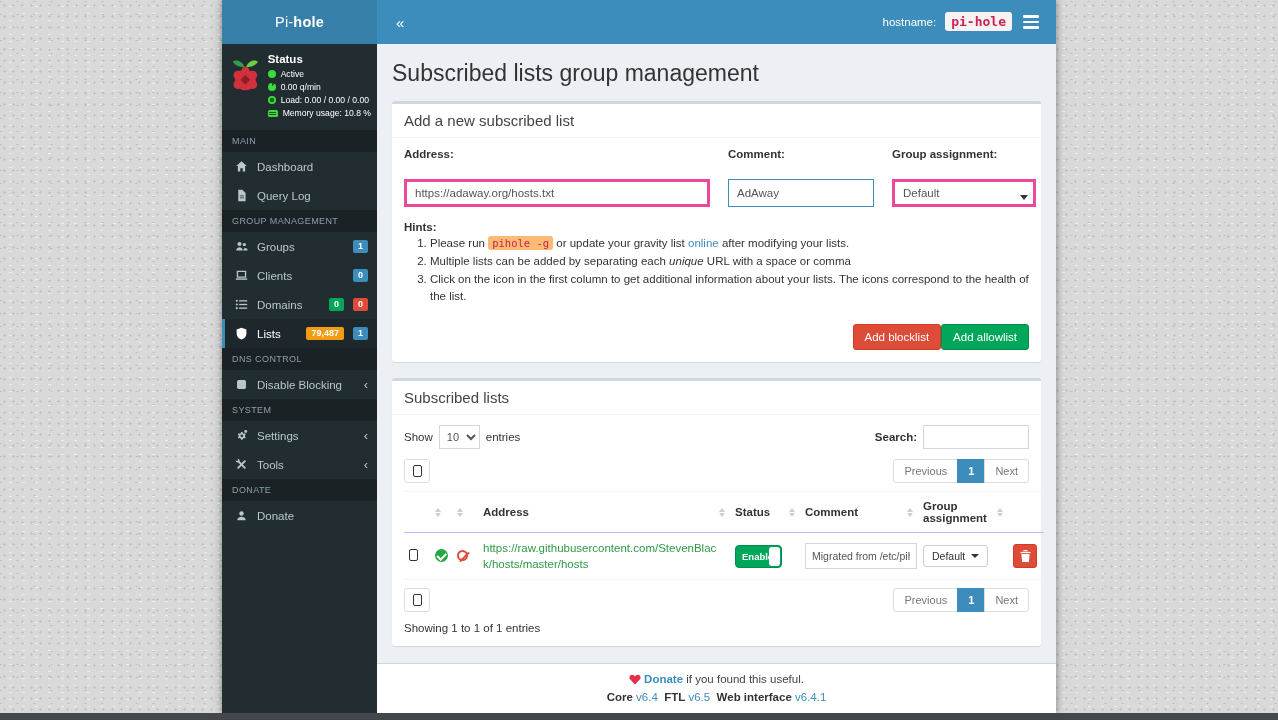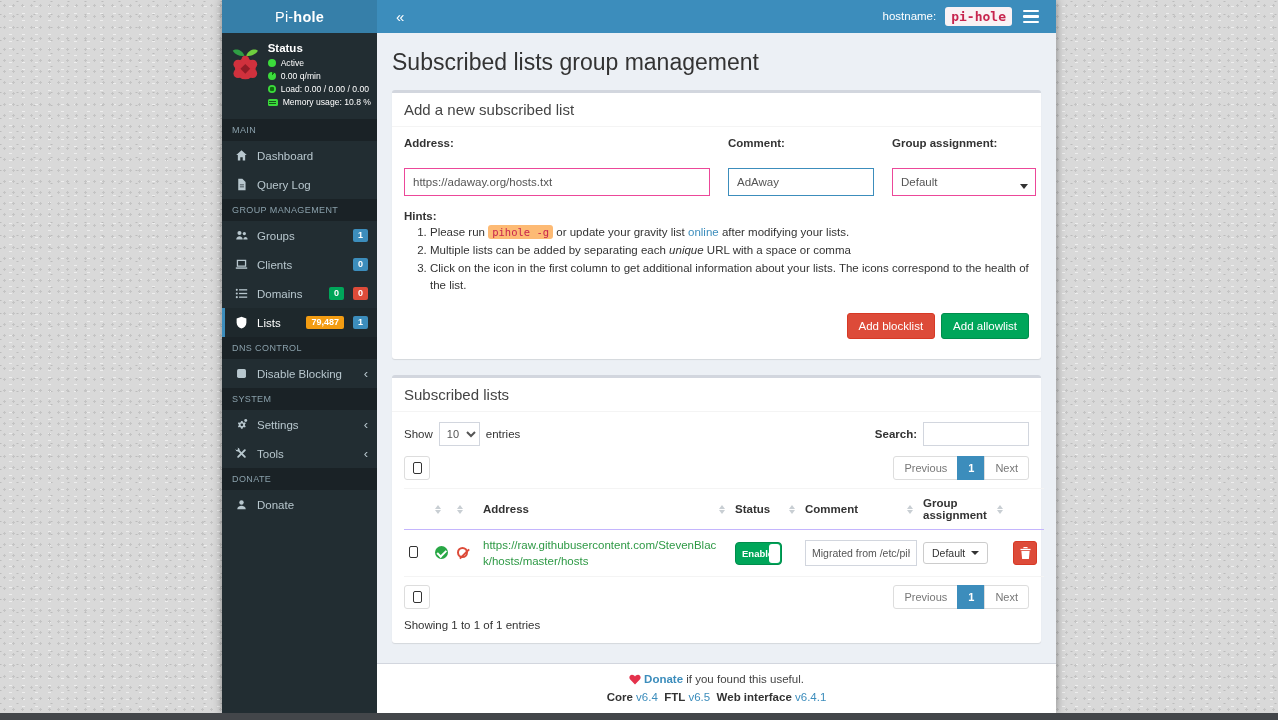--- a/index.html
+++ b/index.html
@@ -15,21 +15,21 @@
     background-position:0 0, 4px 3px, 9px 8px;
     position:relative;
     color:#333;
   }
   .taskbar-strip{position:absolute;left:0;right:0;top:713px;height:7px;background:#43464a;}
 
   
   .app-window{position:absolute;left:222px;top:0;width:834px;height:713px;background:#ecf0f5;box-shadow:0 0 9px rgba(0,0,0,.4);display:flex;flex-direction:column;}
 
   
-  .navbar{height:33px;display:flex;flex-shrink:0;}
+  .navbar{height:44px;display:flex;flex-shrink:0;}
   .logo{width:155px;background:#367fa9;color:#fff;font-size:14.5px;display:flex;align-items:center;justify-content:center;letter-spacing:.2px;cursor:pointer;}
   .logo b{font-weight:700;}
   .navbar-main{flex:1;background:#3c8dbc;display:flex;align-items:center;justify-content:space-between;padding:0 15px;}
   .collapse-btn{color:#fff;font-size:15px;cursor:pointer;padding:0 4px;}
   .navbar-right{display:flex;align-items:center;gap:9px;}
   .hostname-label{color:#fff;font-size:11.5px;}
   .hostname-badge{background:#f9f2f4;color:#c7254e;font-family:"DejaVu Sans Mono","Liberation Mono",monospace;font-size:13px;font-weight:700;padding:2px 6px;border-radius:3px;}
   .hamburger{display:flex;flex-direction:column;gap:3px;cursor:pointer;padding:4px 2px;}
   .hamburger i{display:block;width:16px;height:2.4px;background:#fff;border-radius:1px;}
 
@@ -68,37 +68,37 @@
   h1.page-title{font-size:23px;font-weight:400;color:#333;margin:6px 0 14px;}
 
   .box{background:#fff;border-top:3px solid #d2d6de;border-radius:3px;box-shadow:0 1px 1px rgba(0,0,0,.1);margin-bottom:16px;}
   .box-header{padding:8px 12px;border-bottom:1px solid #f4f4f4;}
   .box-header h3{font-size:15px;font-weight:400;color:#444;}
   .box-body{padding:10px 12px;}
 
   
   .form-row{display:flex;gap:18px;}
   .fg label{display:block;font-size:11.5px;font-weight:700;margin-bottom:19px;}
-  .fg input,.fg select{height:28px;border:1px solid #ec4899;border-radius:0;font-size:11.5px;color:#555;padding:0 8px;width:100%;background:#fff;font-family:inherit;}
+  .fg input,.fg select{height:28px;border:3px solid #ec4899;border-radius:0;font-size:11.5px;color:#555;padding:0 8px;width:100%;background:#fff;font-family:inherit;}
   .fg.address{flex:0 0 306px;}
   .fg.comment{flex:0 0 146px;}
   .fg.group{flex:0 0 144px;}
   .fg input.focused{border:1px solid #3c8dbc;}
   .caret-wrap{position:relative;}
   .caret-wrap select{appearance:none;-webkit-appearance:none;}
   .caret-wrap:after{content:"";position:absolute;right:8px;top:12px;border-left:4px solid transparent;border-right:4px solid transparent;border-top:5px solid #333;pointer-events:none;}
 
   .hints{margin-top:14px;font-size:11.5px;color:#333;}
   .hints .hints-title{font-weight:700;display:block;margin-bottom:2px;}
   .hints ol{margin-left:26px;line-height:1.55;}
   .hints code{background:#fdba74;color:#c7254e;font-family:"DejaVu Sans Mono","Liberation Mono",monospace;font-size:10.5px;padding:1px 4px;border-radius:3px;}
   .hints a{color:#3c8dbc;text-decoration:none;cursor:pointer;}
   .hints em{font-style:italic;}
 
-  .box-buttons{display:flex;justify-content:flex-end;gap:6px;padding:8px 12px 20px;}
+  .box-buttons{display:flex;justify-content:flex-end;gap:0;padding:8px 12px 12px;}
   .btn{border:1px solid transparent;border-radius:3px;color:#fff;font-size:11.5px;padding:6px 11px;cursor:pointer;font-family:inherit;}
   .btn.red{background:#dd4b39;border-color:#d73925;}
   .btn.green{background:#00a65a;border-color:#008d4c;}
 
   
   .dt-controls{display:flex;justify-content:space-between;align-items:flex-start;margin-bottom:10px;font-size:11.5px;}
   .dt-show{display:flex;align-items:center;gap:6px;}
   .dt-show select{height:24px;border:1px solid #d2d6de;font-size:11px;color:#555;padding:0 3px;background:#fff;font-family:inherit;}
   .dt-search{display:flex;align-items:center;gap:6px;font-weight:700;margin-left:46px;}
   .dt-search input{height:24px;width:106px;border:1px solid #d2d6de;padding:0 6px;font-size:11.5px;font-family:inherit;}

